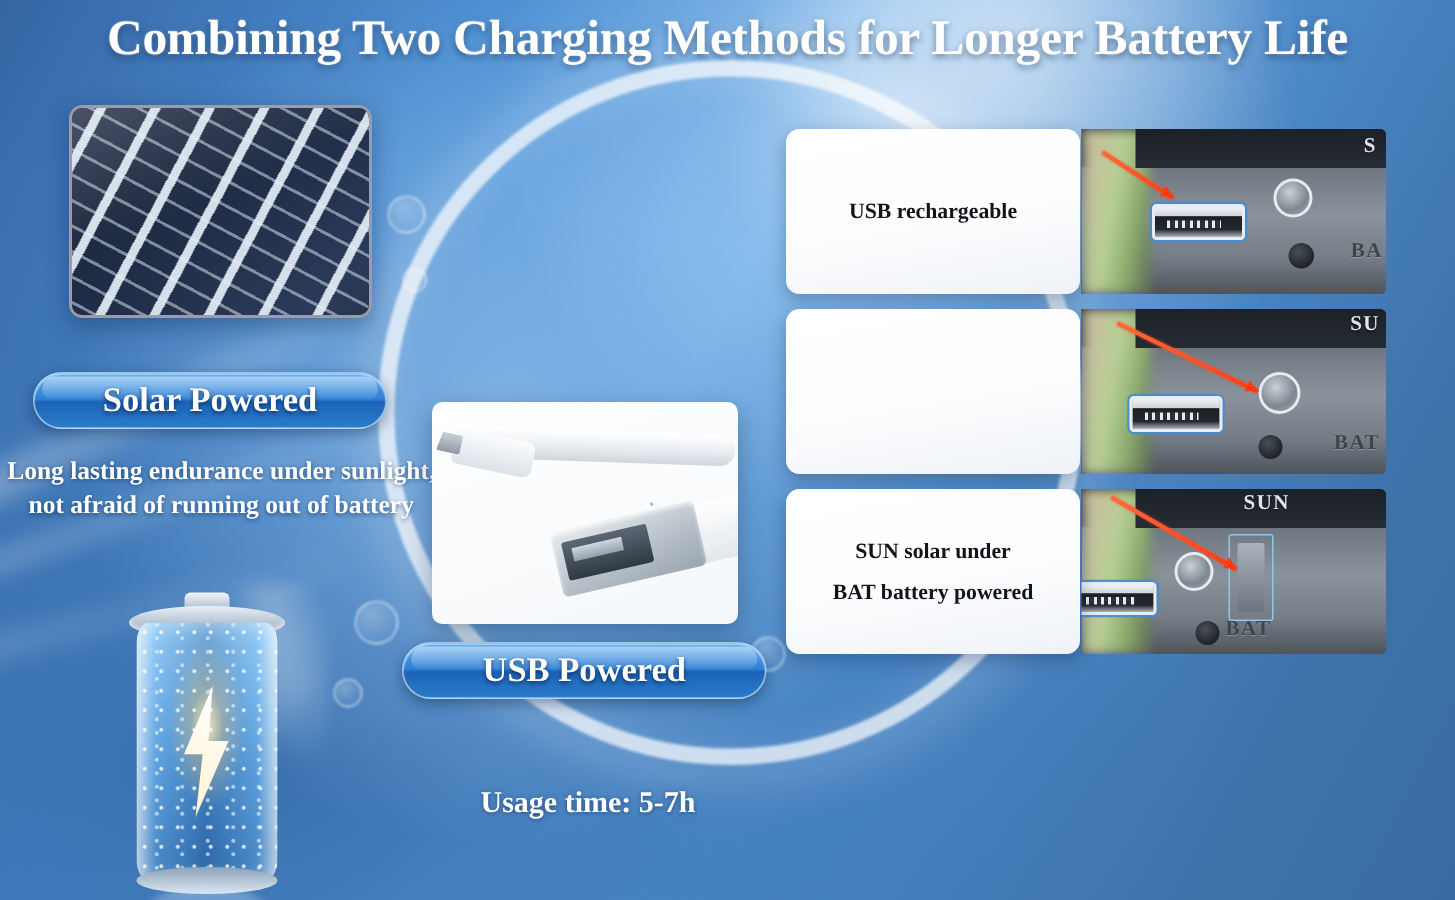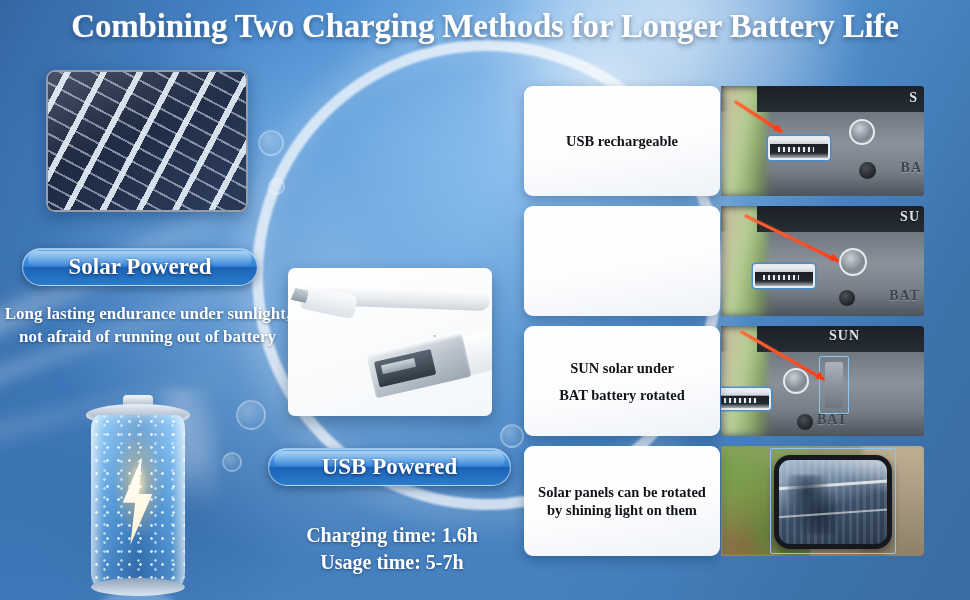--- a/index.html
+++ b/index.html
@@ -113,21 +113,21 @@
     background:linear-gradient(180deg, rgba(255,255,255,0.50), rgba(255,255,255,0.06));
     pointer-events:none;
   }
   .pill span {
     position:relative;
     font-size:23px; font-weight:bold; color:#ffffff;
     text-shadow:0 1px 3px rgba(5,30,65,0.75);
     white-space:nowrap;
   }
   .pill-solar { left:22px; top:248px; width:236px; }
-  .pill-usb   { left:268px; top:448px; width:243px; }
+  .pill-usb   { left:268px; top:428px; width:243px; }
 
   
   .solar-caption {
     position:absolute; left:0px; top:302px; width:295px;
     text-align:center;
     font-size:17px; font-weight:bold; line-height:23px; color:#ffffff;
     text-shadow:0 1px 3px rgba(10,40,80,0.60);
   }
 
   
@@ -451,21 +451,20 @@
     <div class="usb-tail"></div>
     <div class="usb-trident">⋮—</div>
     <div class="usb-a"></div>
   </div>
 
   <div class="pill pill-usb">
     <span>USB Powered</span>
   </div>
 
   <div class="time-text">
-    <div>Charging time: 1.6h</div>
     <div>Usage time: 5-7h</div>
   </div>
 
   <div class="rows">
 
     <div class="row">
       <div class="row-card">
         <p>USB rechargeable</p>
       </div>
       <div class="row-photo">
@@ -499,50 +498,35 @@
           <div class="lbl" style="right:4px;top:3px;">SU</div>
           <div class="lbl lbl-dark" style="right:4px;top:82px;">BAT</div>
           <div class="arrow" style="left:24px;top:8px;width:104px;transform:rotate(26deg);"></div>
         </div>
       </div>
     </div>
 
     <div class="row">
       <div class="row-card">
         <p>SUN solar under</p>
-        <p>BAT battery rotated</p>
+        <p>BAT battery powered</p>
       </div>
       <div class="row-photo">
         <div class="dev">
           <div class="dev-blur-left"></div>
           <div class="dev-top"></div>
           <div class="port" style="left:-6px;top:62px;width:56px;height:22px;">
             <div class="port-pins"></div>
           </div>
           <div class="btn-round" style="left:62px;top:42px;width:26px;height:26px;"></div>
           <div class="switch" style="left:104px;top:36px;width:18px;height:46px;"></div>
           <div class="hl-box" style="left:98px;top:30px;width:30px;height:58px;"></div>
           <div class="dot-black" style="left:76px;top:88px;width:16px;height:16px;"></div>
           <div class="lbl" style="left:108px;top:2px;">SUN</div>
           <div class="lbl lbl-dark" style="left:96px;top:86px;">BAT</div>
           <div class="arrow" style="left:20px;top:4px;width:96px;transform:rotate(30deg);"></div>
         </div>
       </div>
     </div>
 
-    <div class="row">
-      <div class="row-card">
-        <p>Solar panels can be rotated by shining light on them</p>
-      </div>
-      <div class="row-photo">
-        <div class="outdoor">
-          <div class="out-foliage"></div>
-          <div class="out-bg-right"></div>
-          <div class="panel-obj">
-            <div class="panel-reflect"></div>
-          </div>
-          <div class="hl-box" style="left:24%;top:2%;width:62%;height:96%;"></div>
-        </div>
-      </div>
-    </div>
 
   </div>
 </div>
 
 </body></html>

